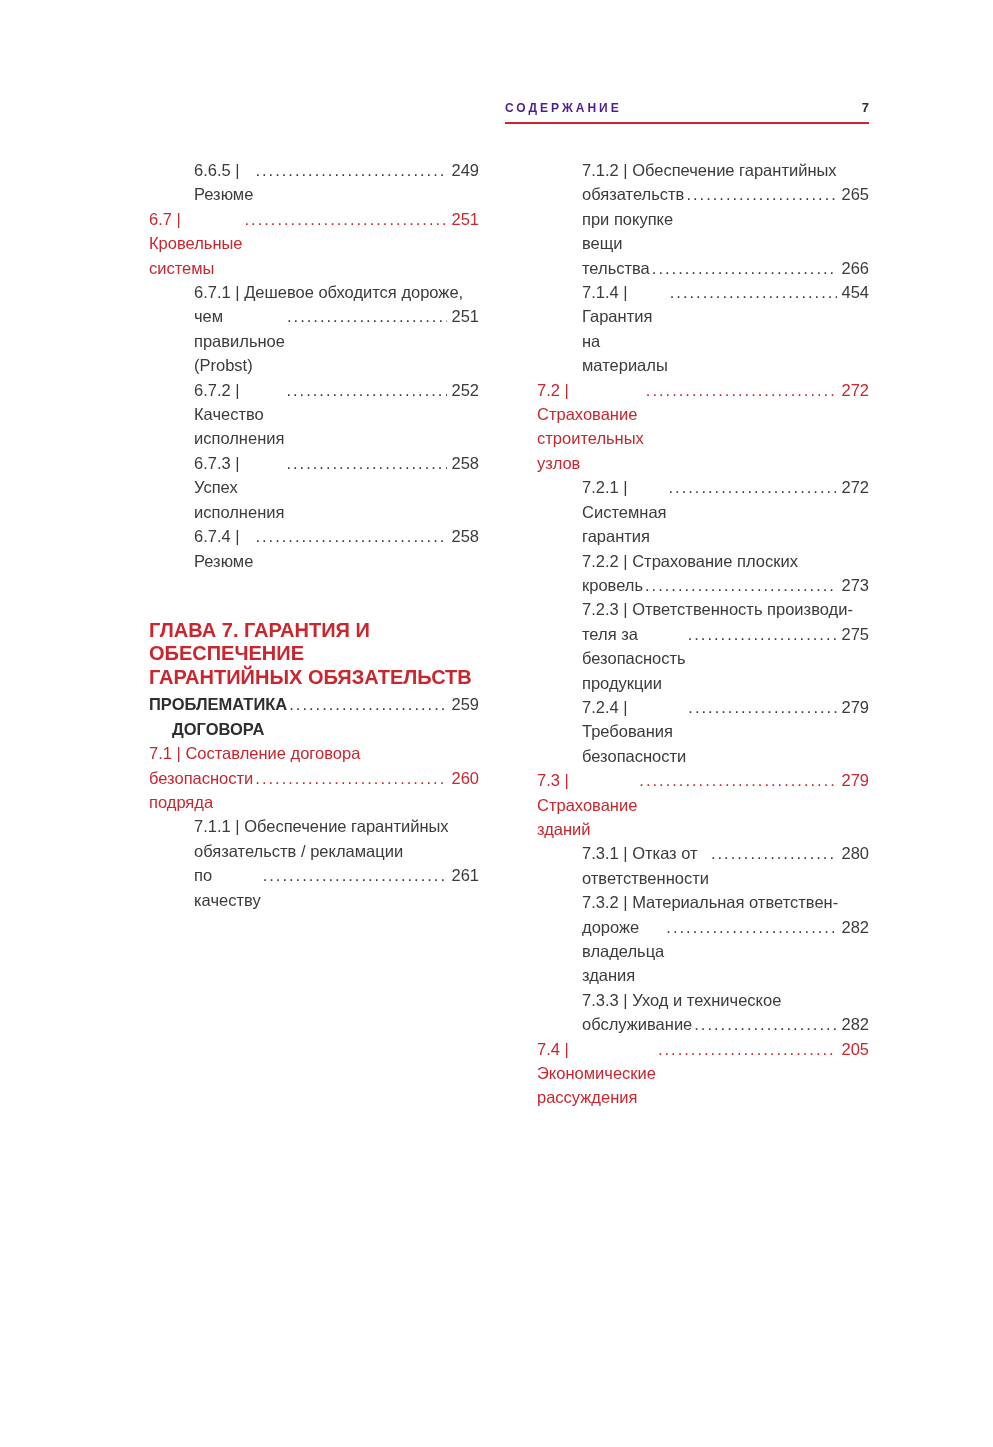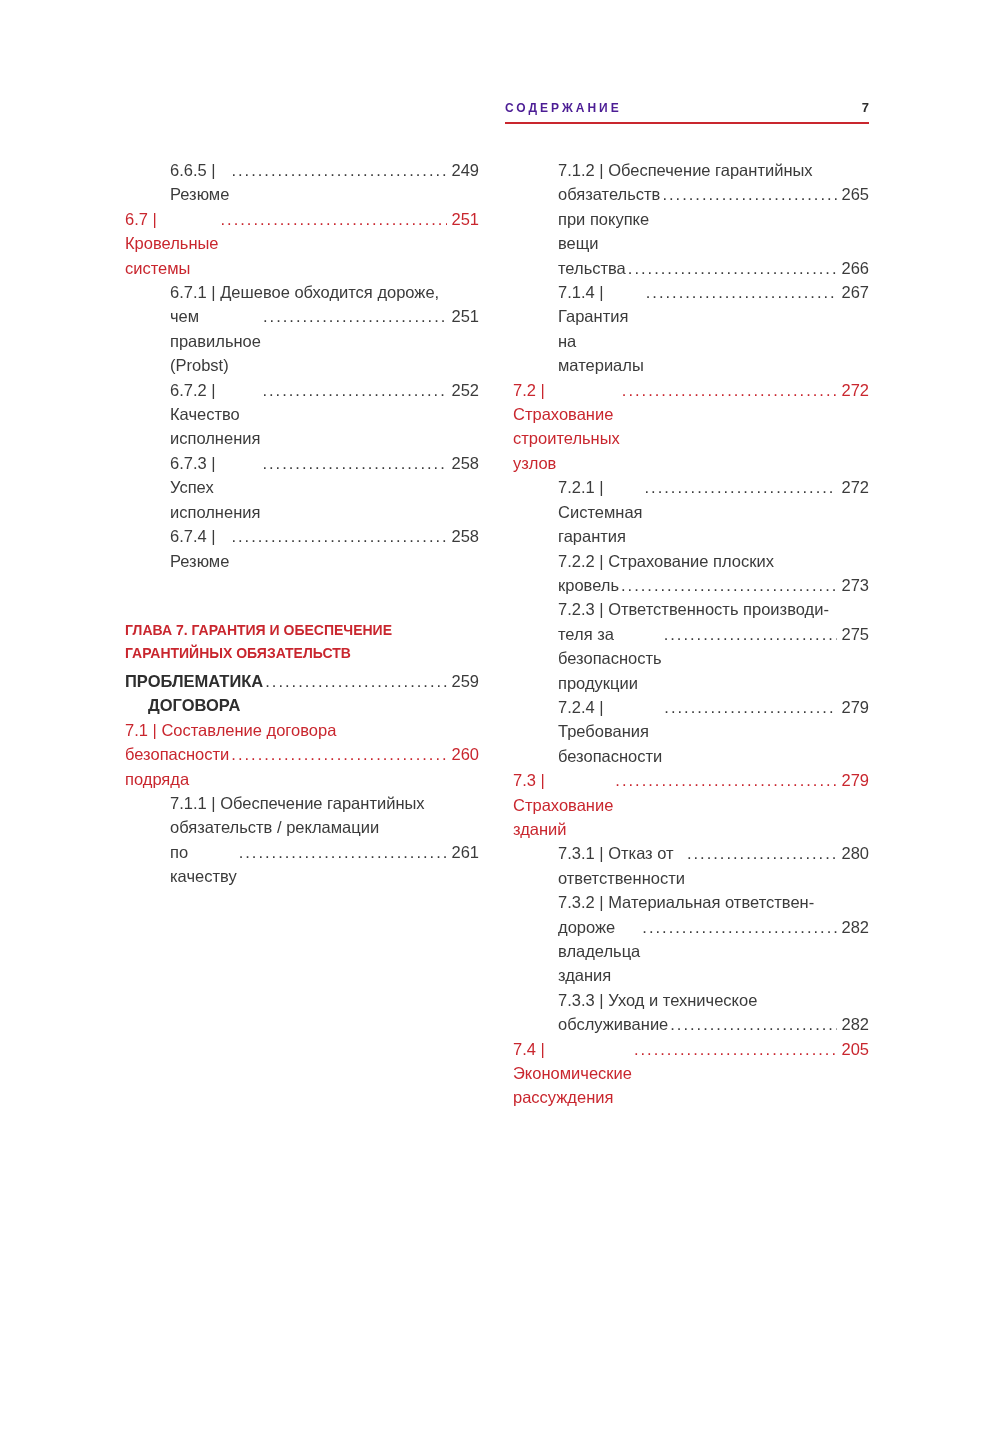--- a/index.html
+++ b/index.html
@@ -28,28 +28,28 @@
   .hdr-page{
     font-size:13px;font-weight:bold;color:#2e2e2e;
   }
   .columns{
     position:absolute;left:125px;top:158px;
     display:flex;gap:34px;
   }
   .col{font-size:16.5px;line-height:24.4px;}
   .col.left{width:354px;}
   .col.right{width:356px;}
-  .entry{color:var(--text);}
+  .entry{color:var(--text);margin-left:24px;}
   .entry.sub{padding-left:45px;}
   .entry.section{color:var(--accent);}
   .entry.label{font-weight:bold;color:#2e2e2e;text-align:center;}
   .entry.chapter{
     color:var(--accent);
     font-weight:600;
-    font-size:14px;
+    font-size:20px;
     line-height:23.5px;
     margin-bottom:3px;
   }
   .entry.gap{margin-top:46px;}
   .line{white-space:pre-wrap;}
   .line.last{display:flex;align-items:baseline;}
   .line.last .t{flex:0 1 auto;}
   .leader{
     flex:1 1 auto;
     overflow:hidden;
@@ -113,21 +113,21 @@
       </div>
     <div class="col right" id="col-right">
         <div class="entry sub">
           <div class="line">7.1.2 | Обеспечение гарантийных</div>
           <div class="line last"><span class="t">обязательств при покупке вещи</span><span class="leader"></span><span class="pg">265</span></div>
         </div>
         <div class="entry sub">
           <div class="line last"><span class="t">тельства</span><span class="leader"></span><span class="pg">266</span></div>
         </div>
         <div class="entry sub">
-          <div class="line last"><span class="t">7.1.4 | Гарантия на материалы</span><span class="leader"></span><span class="pg">267</span></div>
+          <div class="line last"><span class="t">7.1.4 | Гарантия на материалы</span><span class="leader"></span><span class="pg">454</span></div>
         </div>
         <div class="entry section">
           <div class="line last"><span class="t">7.2 | Страхование строительных узлов</span><span class="leader"></span><span class="pg">272</span></div>
         </div>
         <div class="entry sub">
           <div class="line last"><span class="t">7.2.1 | Системная гарантия</span><span class="leader"></span><span class="pg">272</span></div>
         </div>
         <div class="entry sub">
           <div class="line">7.2.2 | Страхование плоских</div>
           <div class="line last"><span class="t">кровель</span><span class="leader"></span><span class="pg">273</span></div>

